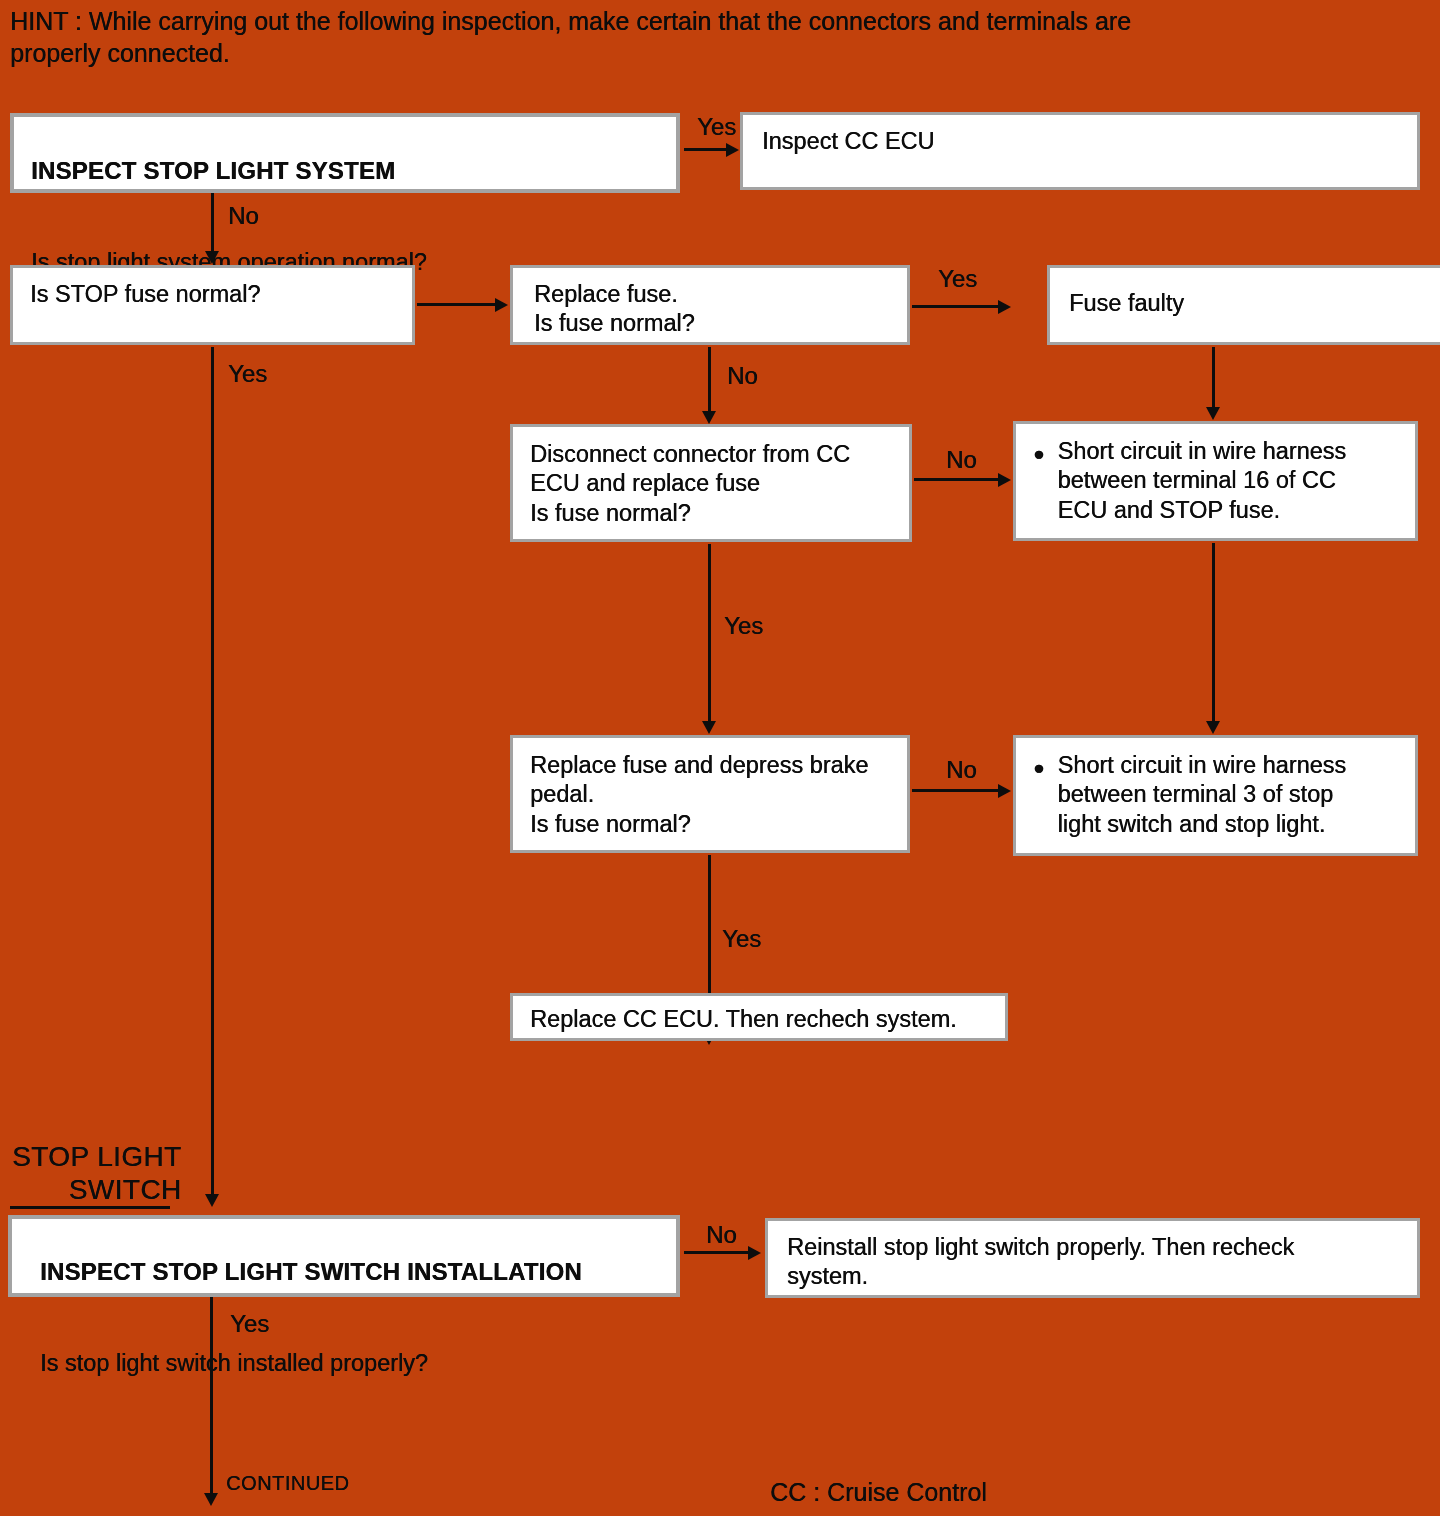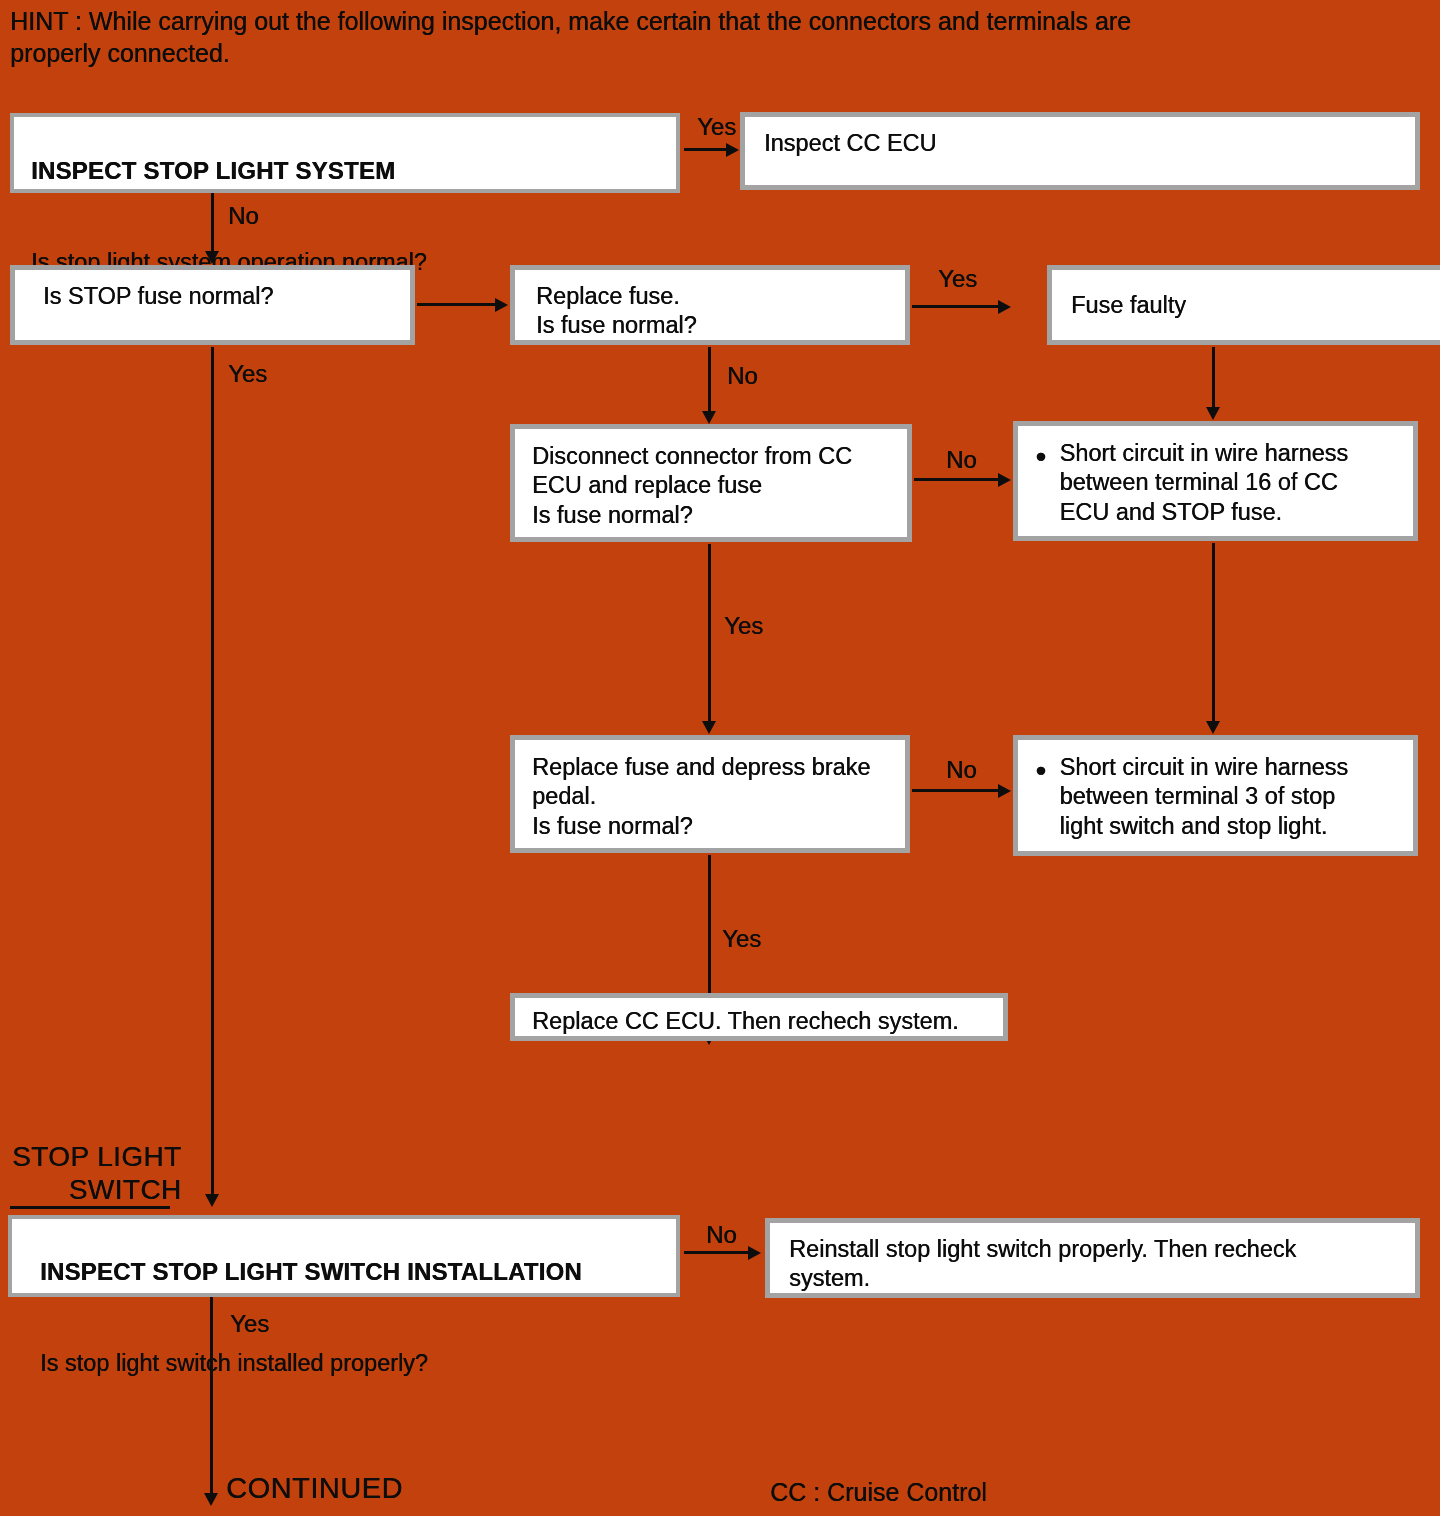--- a/index.html
+++ b/index.html
@@ -6,39 +6,39 @@
   html,body { background:#ffffff; }
   .page {
     position:relative; width:1440px; height:1516px; background:#c2410c;
     font-family:"Liberation Sans", sans-serif; color:#0d0d0d;
     text-shadow:0.4px 0 0 currentColor; overflow:hidden;
   }
   .hint {
     position:absolute; font-size:25px; line-height:1.26; white-space:pre-line;
   }
   .box {
-    position:absolute; border:5px solid #a3a3a3; background:#fff;
+    position:absolute; border:3px solid #a3a3a3; background:#fff;
     font-size:23.5px; line-height:1.25; white-space:pre-line;
   }
   .box.heavy { border-width:4px; }
   .box .box-title { font-weight:bold; font-size:24px; letter-spacing:0.2px; white-space:normal; }
   .box .box-question { font-size:23.5px; white-space:normal;margin-top:32px; }
   .bullet-box { display:flex; gap:13px; white-space:normal; }
   .bullet-glyph { font-size:19px; line-height:1; padding-top:7px; }
   .bullet-text { white-space:pre-line; }
   .line { position:absolute; background:#0d0d0d; }
   .ah-d { position:absolute; width:0; height:0;
           border-left:7px solid transparent; border-right:7px solid transparent;
           border-top:13px solid #0d0d0d; }
   .ah-r { position:absolute; width:0; height:0;
           border-top:7px solid transparent; border-bottom:7px solid transparent;
           border-left:13px solid #0d0d0d; }
   .lbl { position:absolute; font-size:24px; }
   .section-heading { position:absolute; font-size:28px; line-height:1.18; white-space:pre-line; letter-spacing:0.4px;text-align:right; }
-  .footer-text { position:absolute; font-size:29px; letter-spacing:0.5px; }
+  .footer-text { position:absolute; font-size:20px; letter-spacing:0.5px; }
   .legend-text { position:absolute; font-size:25px; }
 </style>
 </head>
 <body>
 
 <div class="page">
 
   <div class="hint" style="left:10px; top:6px; width:1424px;">HINT : While carrying out the following inspection, make certain that the connectors and terminals are
 properly connected.</div>
 
@@ -50,21 +50,21 @@
   <div class="lbl" style="left:697px; top:113px;">Yes</div>
   <div class="line" style="left:684px; top:148px; width:46px; height:3px;"></div>
   <div class="ah-r" style="left:726px; top:143px;"></div>
 
   <div class="box" style="left:740px; top:112px; width:680px; height:78px; padding:12px 19px;">Inspect CC ECU</div>
 
   <div class="line" style="left:211px; top:193px; width:3px; height:60px;"></div>
   <div class="ah-d" style="left:205px; top:251px;"></div>
   <div class="lbl" style="left:228px; top:202px;">No</div>
 
-  <div class="box" style="left:10px; top:265px; width:405px; height:80px; padding:12px 28px;">Is STOP fuse normal?</div>
+  <div class="box" style="left:10px; top:265px; width:405px; height:80px; padding:12px 17px;">Is STOP fuse normal?</div>
 
   <div class="line" style="left:417px; top:303px; width:80px; height:3px;"></div>
   <div class="ah-r" style="left:495px; top:298px;"></div>
 
   <div class="box" style="left:510px; top:265px; width:400px; height:80px; padding:12px 21px;">Replace fuse.
 Is fuse normal?</div>
 
   <div class="lbl" style="left:938px; top:265px;">Yes</div>
   <div class="line" style="left:912px; top:305px; width:88px; height:3px;"></div>
   <div class="ah-r" style="left:998px; top:300px;"></div>

